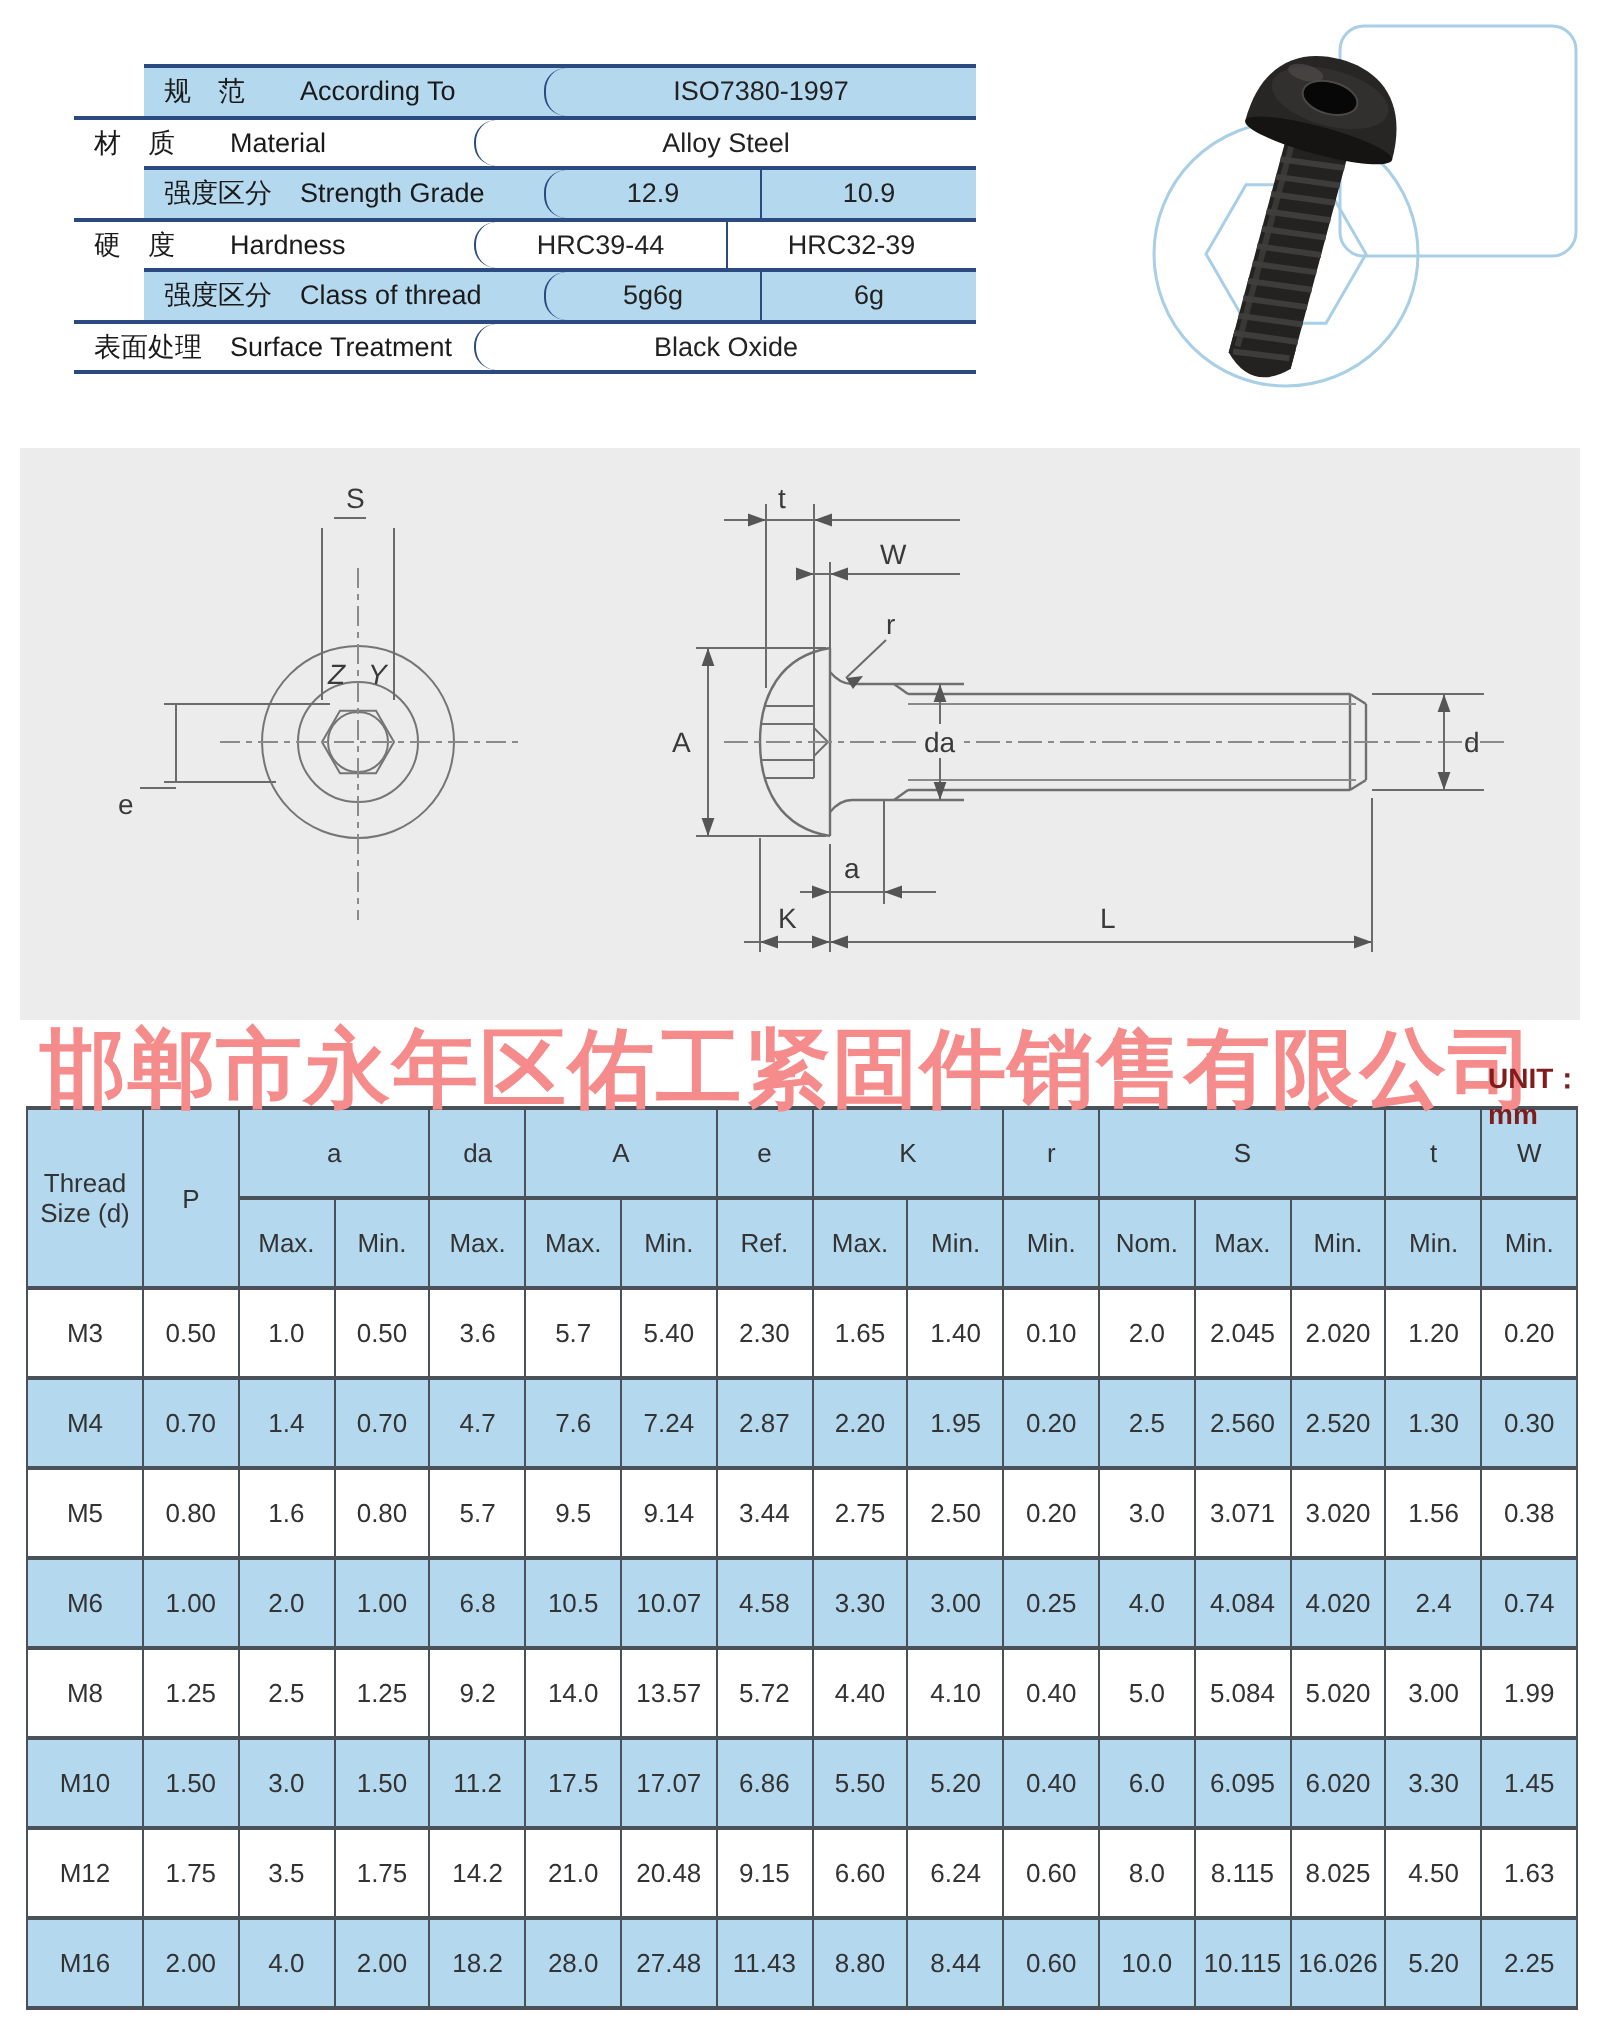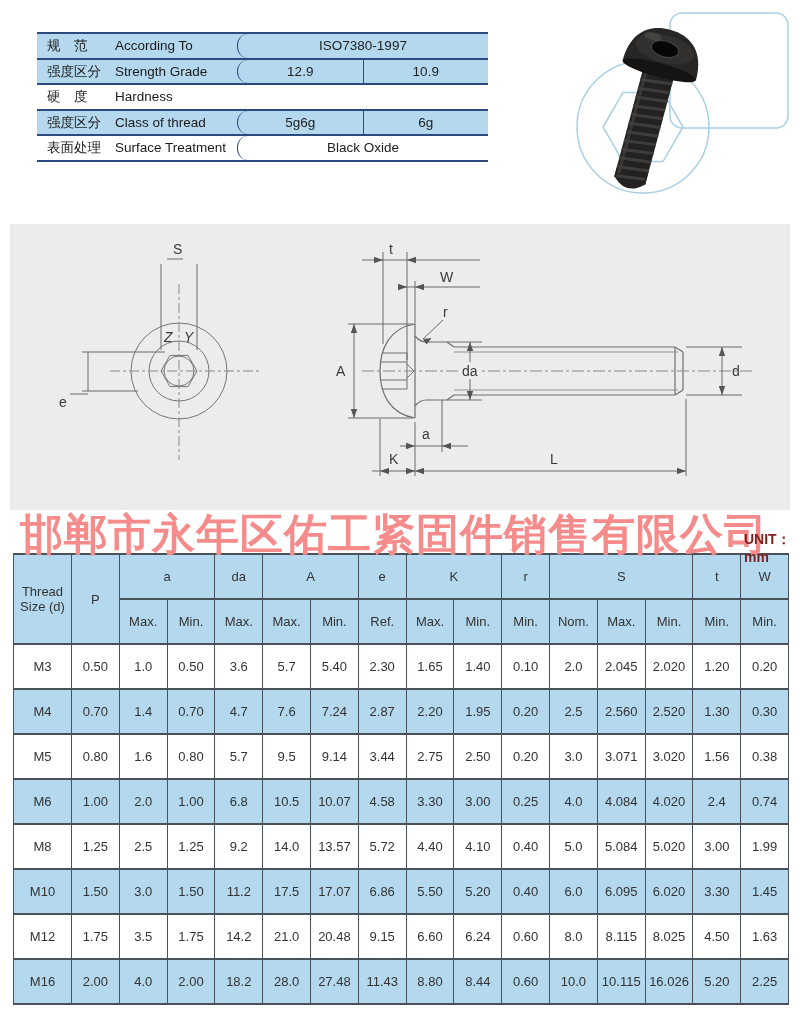--- a/index.html
+++ b/index.html
@@ -2,21 +2,21 @@
 <html><head>
 <meta charset="utf-8">
 <style>
   html,body{margin:0;padding:0;background:#fff;}
   .page{position:relative;width:800px;height:1014px;background:#fff;overflow:hidden;
         font-family:"Liberation Sans", sans-serif;color:#222;}
 
   
   .spec-table{position:absolute;left:37px;top:32px;width:451px;border-bottom:2px solid #2a4a80;}
   .spec-row{display:flex;height:23.5px;border-top:2px solid #2a4a80;font-size:13.5px;line-height:23.5px;}
-  .spec-row.blue{background:#b4d8ee;}
+  .spec-row.blue{background:#b4d8ee;margin-left:35px;}
   .spec-cn{width:68px;padding-left:10px;display:flex;justify-content:space-between;color:#1a1a1a;}
   .spec-en{width:122px;color:#1a1a1a;}
   .spec-vals{flex:1;display:flex;border-left:1.5px solid #2a4a80;height:100%;border-radius:11px;}
   .spec-val{flex:1;text-align:center;}
   .spec-val.v2{border-left:1.5px solid #2a4a80;}
 
   
   .photo{position:absolute;left:555px;top:5px;width:245px;height:205px;}
 
   
@@ -44,31 +44,42 @@
 <div class="page">
 
   <div class="spec-table">
     <div class="spec-row blue">
       <div class="spec-cn">规　范</div>
       <div class="spec-en">According To</div>
       <div class="spec-vals">
         <div class="spec-val">ISO7380-1997</div>
       </div>
     </div>
+    <div class="spec-row">
+      <div class="spec-cn">材　质</div>
+      <div class="spec-en">Material</div>
+      <div class="spec-vals">
+        <div class="spec-val">Alloy Steel</div>
+      </div>
+    </div>
     <div class="spec-row blue">
       <div class="spec-cn">强度区分</div>
       <div class="spec-en">Strength Grade</div>
       <div class="spec-vals">
         <div class="spec-val">12.9</div>
         <div class="spec-val v2">10.9</div>
       </div>
     </div>
     <div class="spec-row">
       <div class="spec-cn">硬　度</div>
       <div class="spec-en">Hardness</div>
+      <div class="spec-vals">
+        <div class="spec-val">HRC39-44</div>
+        <div class="spec-val v2">HRC32-39</div>
+      </div>
     </div>
     <div class="spec-row blue">
       <div class="spec-cn">强度区分</div>
       <div class="spec-en">Class of thread</div>
       <div class="spec-vals">
         <div class="spec-val">5g6g</div>
         <div class="spec-val v2">6g</div>
       </div>
     </div>
     <div class="spec-row">

